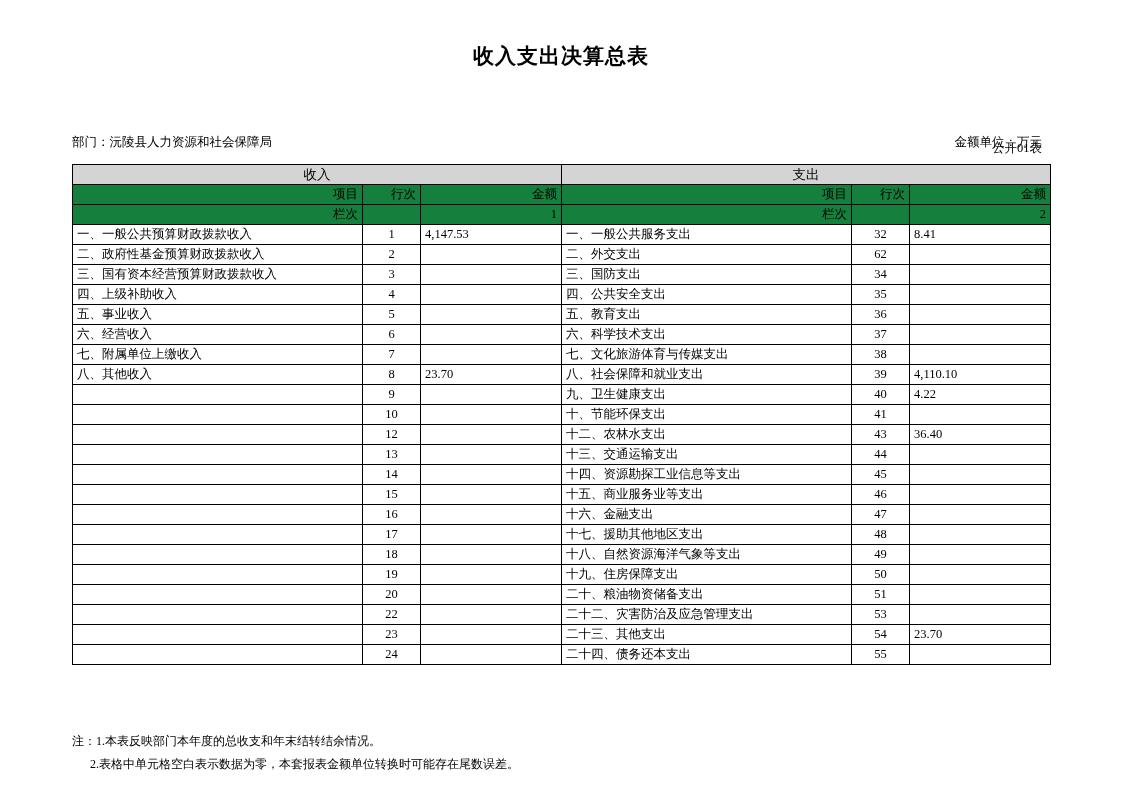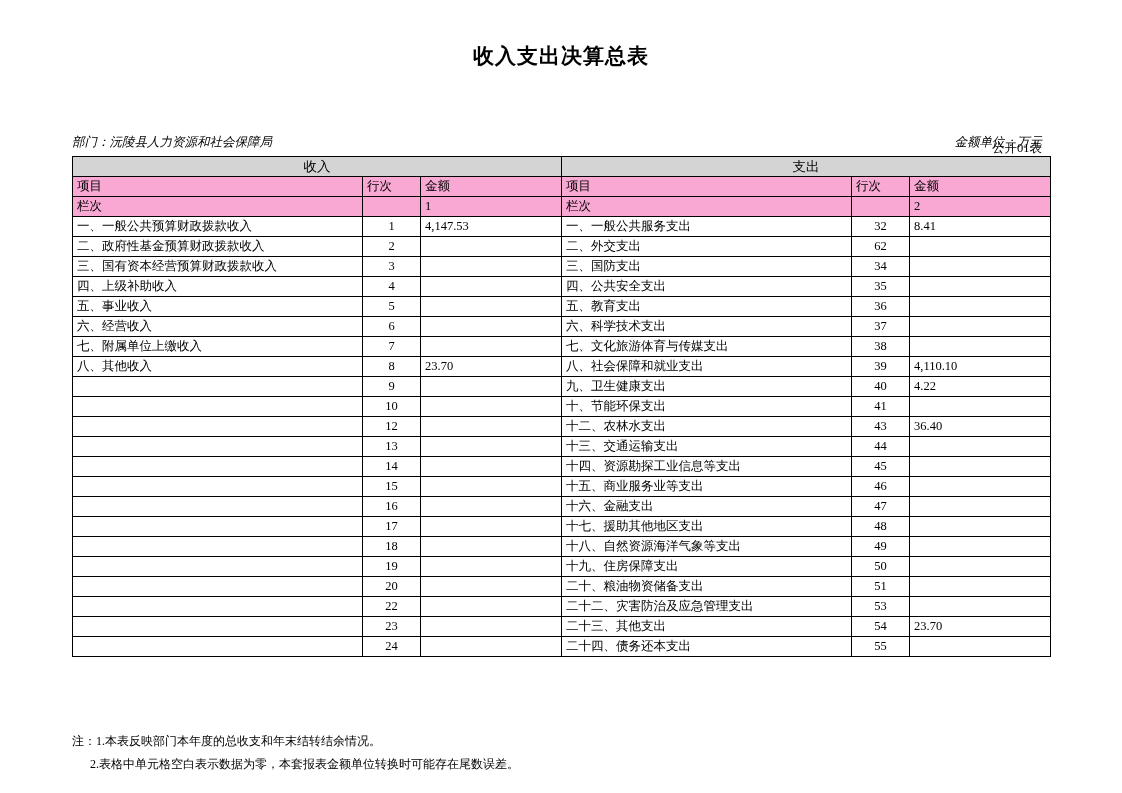--- a/index.html
+++ b/index.html
@@ -37,42 +37,41 @@
     margin-top: 28px;
   }
   .meta-row {
     position: absolute;
     left: 72px;
     right: 80px;
     top: 92px;
     display: flex;
     justify-content: space-between;
     font-size: 12.5px;
-    font-style: italic;
   }
   table.budget {
     position: absolute;
     left: 72px;
-    top: 114px;
+    top: 122px;
     width: 978px;
     border-collapse: collapse;
     table-layout: fixed;
     font-size: 12.5px;
   }
   table.budget td, table.budget th {
     border: 1px solid #000000;
     height: 20px;
     padding: 0 4px;
     font-weight: normal;
     vertical-align: middle;
     box-sizing: border-box;
   }
   .hdr {
-    background: #f9a8d4;
-    text-align: left;
+    background: #15803d;
+    text-align: right;
     height: 26px;
   }
   .hdr-big {
     background: #d4d4d4;
     text-align: center;
     height: 28px;
     font-size: 13.5px;
   }
   .c-item { text-align: left; padding-left: 6px; }
   .c-line { text-align: center; }

